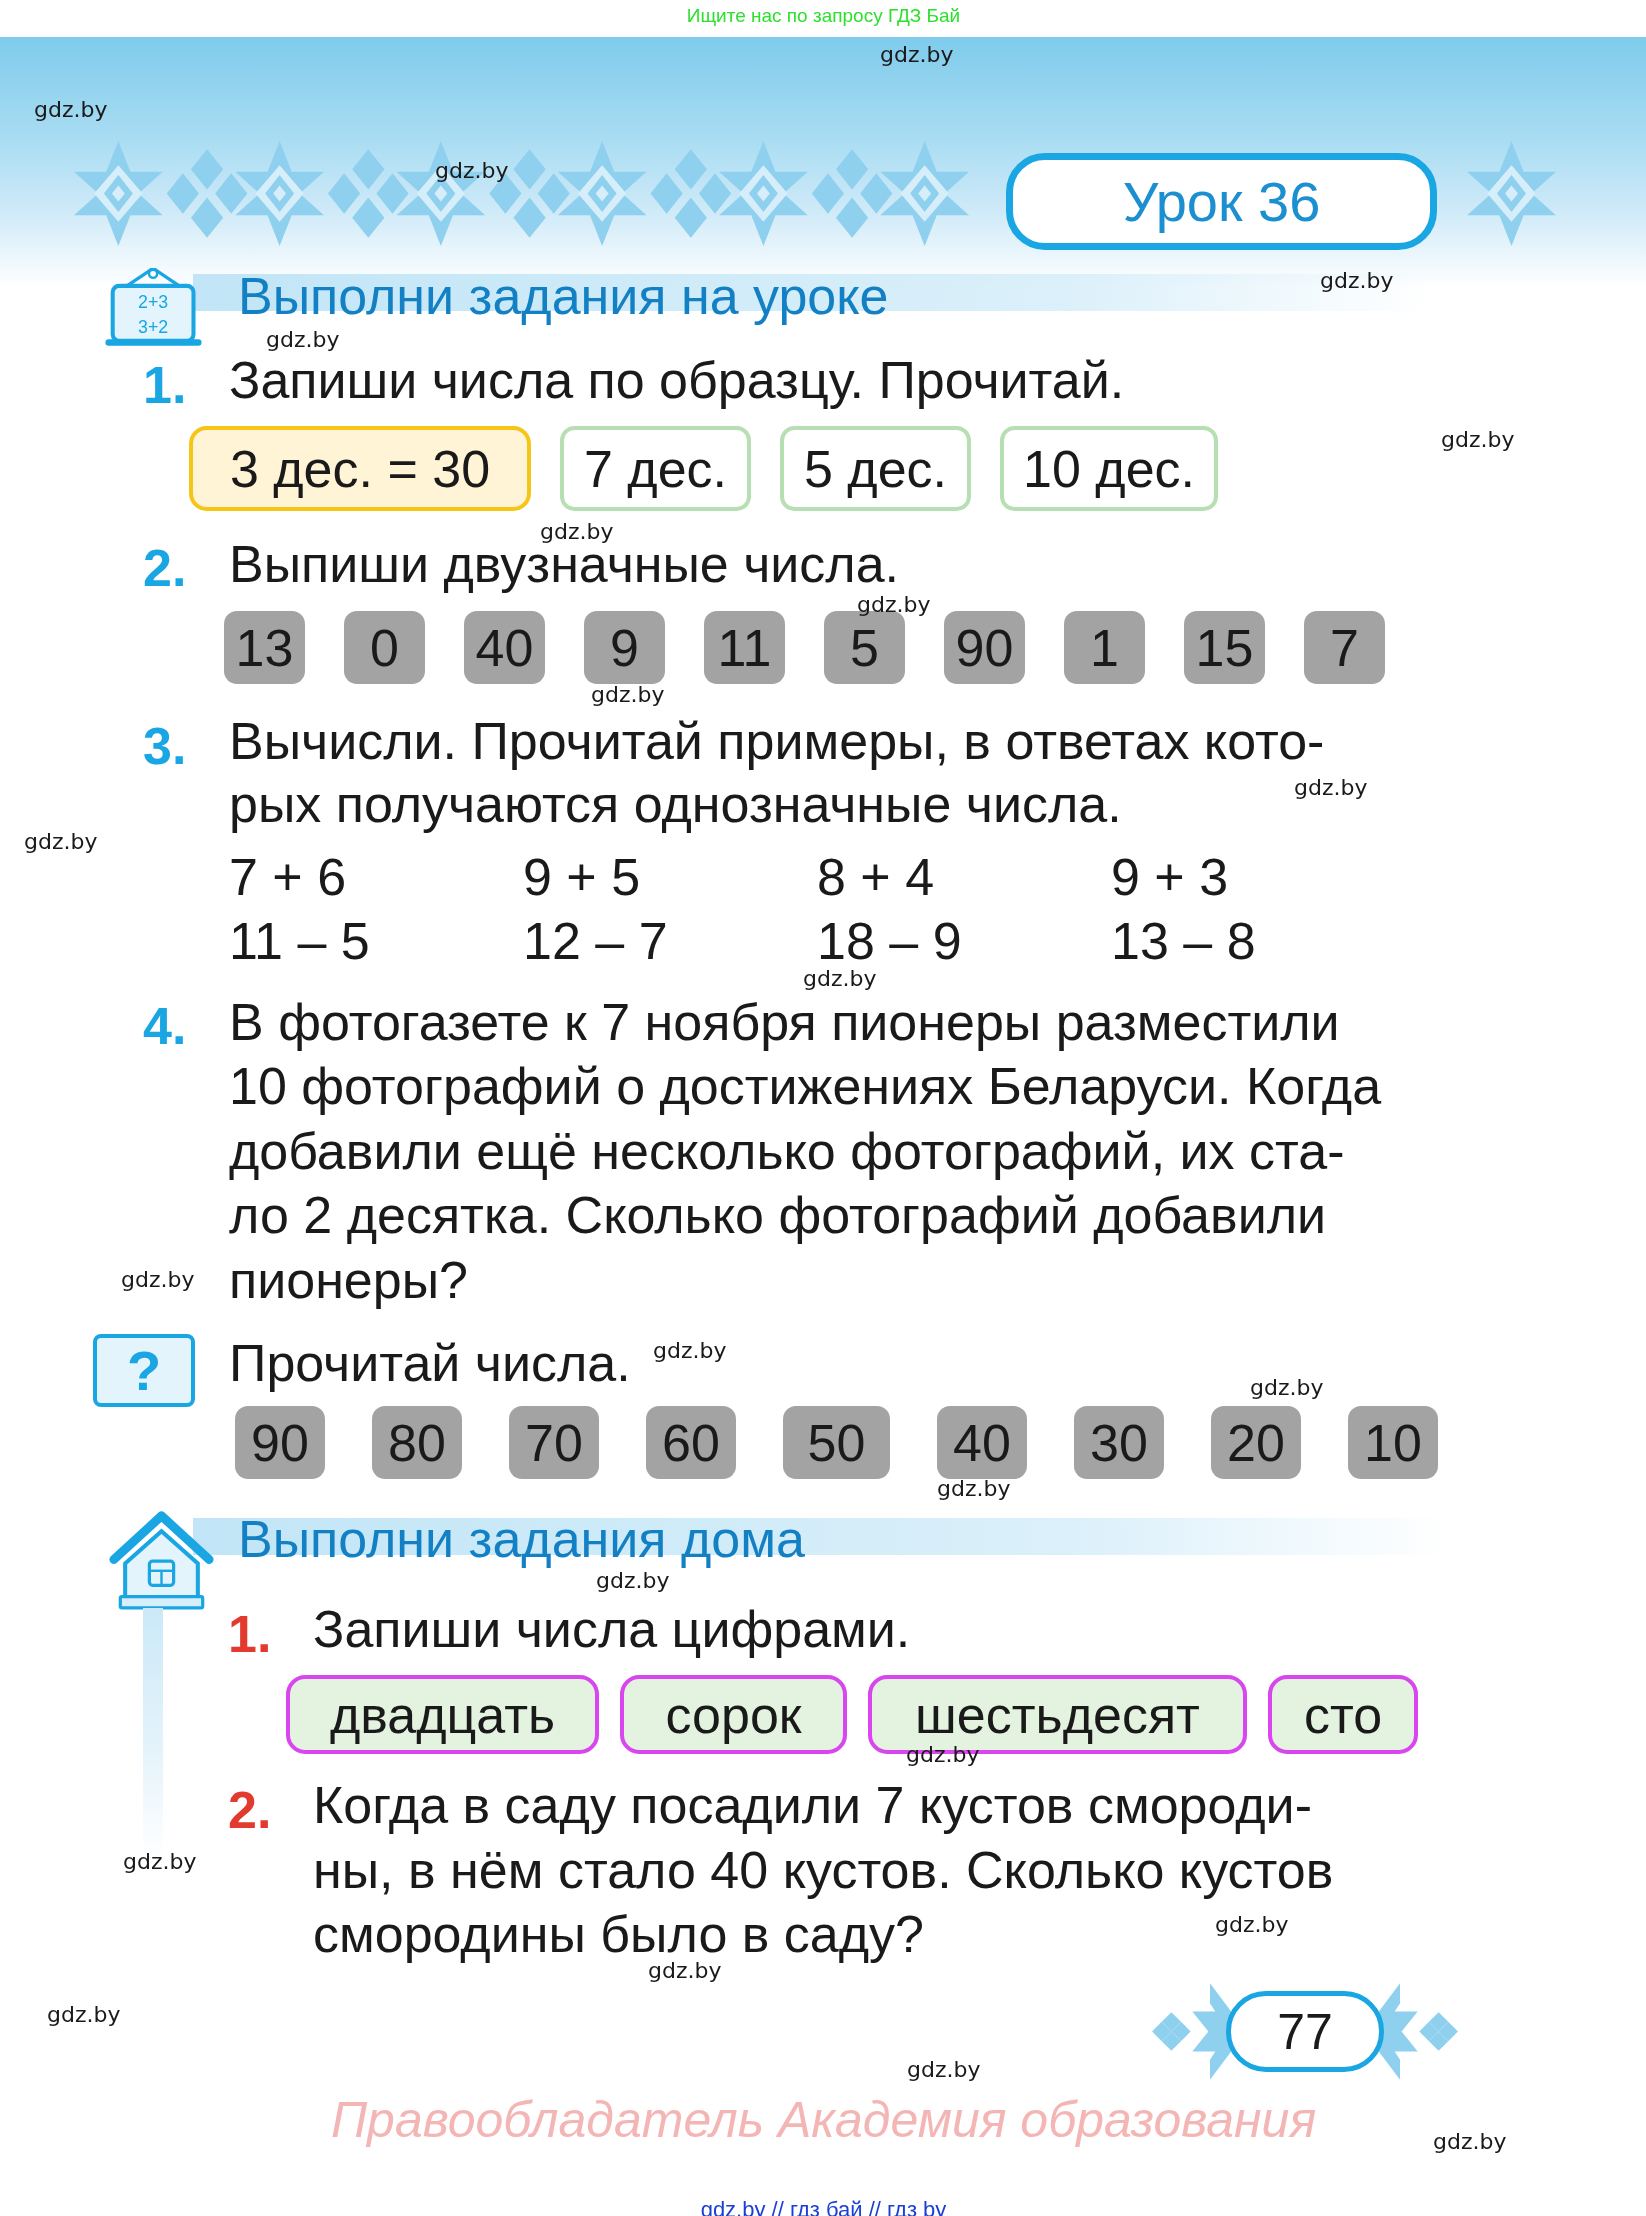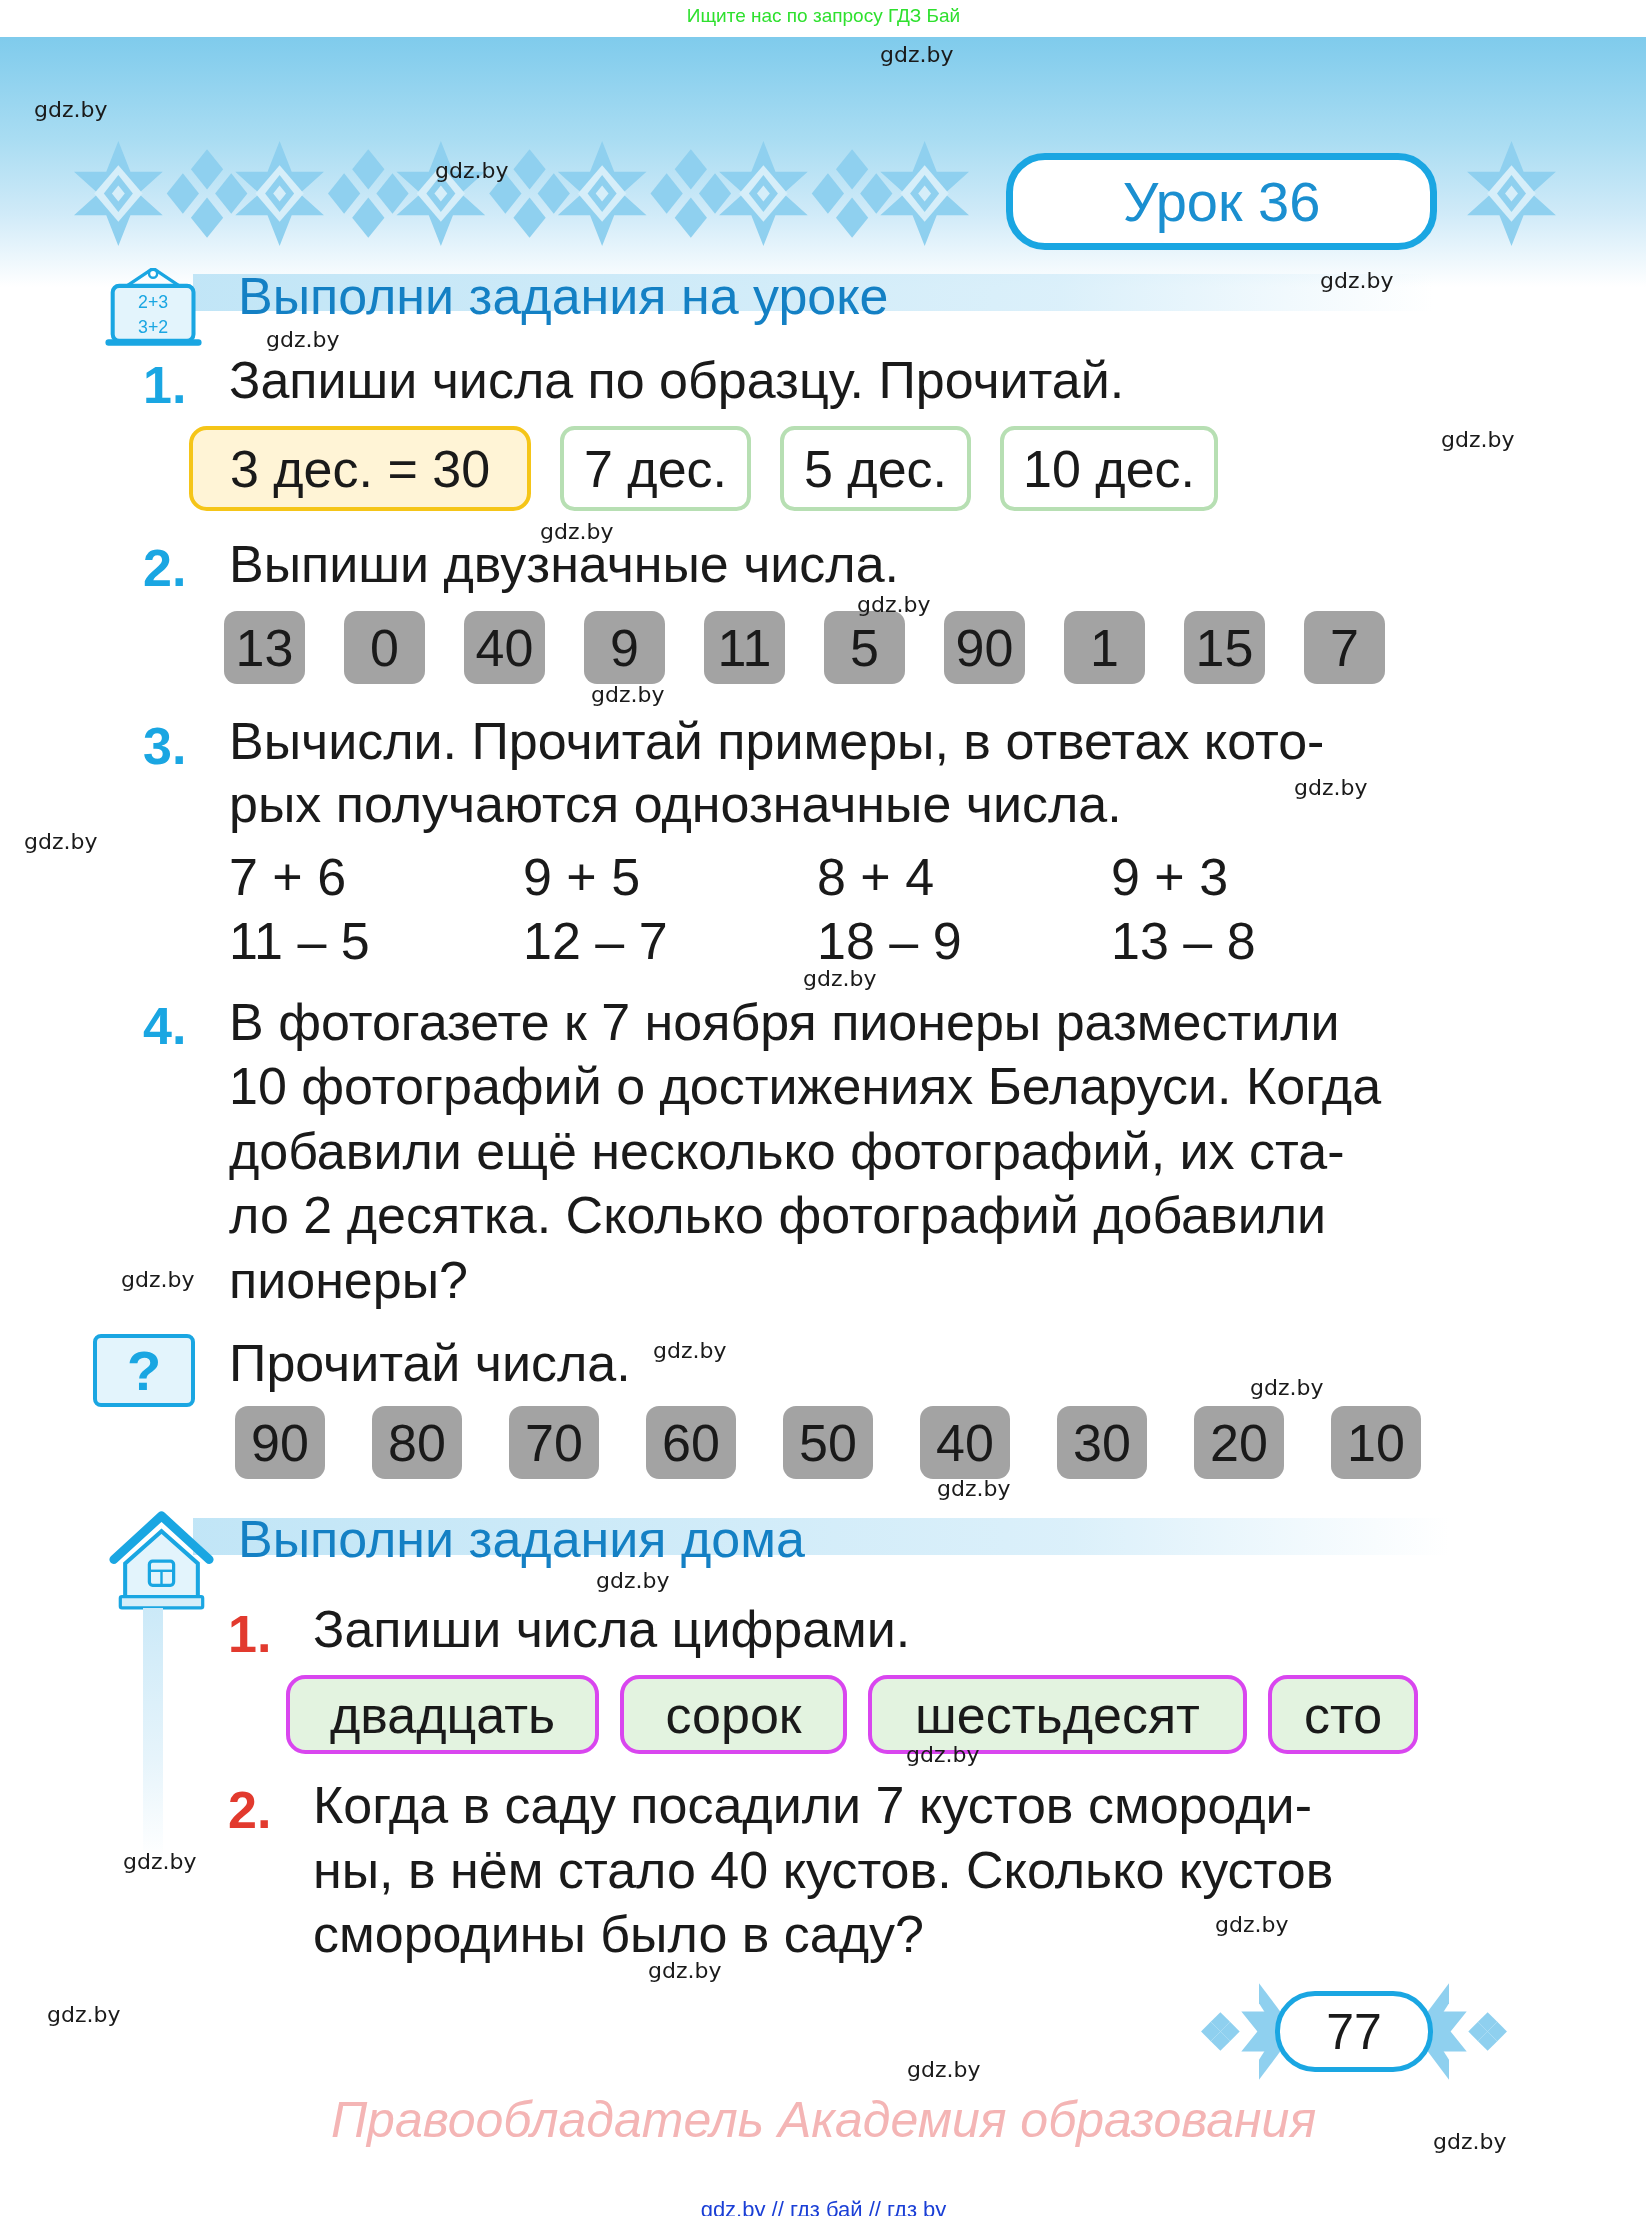--- a/index.html
+++ b/index.html
@@ -43,21 +43,21 @@
   .chip { display: flex; align-items: center; justify-content: center; font-size: 52px; color: #1a1a1a; }
 
   .chip.sample { height: 85px; border: 4.8px solid #f5c518; background: #fff4d6; border-radius: 17.7px; padding: 0 17.7px; }
   .chip.outline { height: 85px; border: 4.8px solid #b7dfb3; background: #fff; border-radius: 14.5px; padding: 0 11.3px; }
   .chip.fill { height: 73px; background: #a3a3a3; border-radius: 13px; }
   .chip.fill-word { height: 79px; border: 4px solid #d946ef; background: #e3f3e0; border-radius: 19.3px; padding: 0 24px; }
 
   .expr-grid { position: absolute; display: grid; grid-template-columns: 294px 294px 294px 294px; row-gap: 0; }
   .expr { font-size: 52px; line-height: 64px; white-space: nowrap; }
 
-  .page-num-wrap { position: absolute; left: 1193px; top: 1979px; width: 322px; height: 105px; }
+  .page-num-wrap { position: absolute; left: 1144px; top: 1979px; width: 322px; height: 105px; }
   .page-num { position: absolute; left: 82px; top: 12px; width: 158px; height: 81px;
     border: 5.6px solid #1aa6e2; border-radius: 40px; background: #fff;
     display: flex; align-items: center; justify-content: center; }
   .page-num span { font-size: 50px; color: #1a1a1a; }
 
   .copyright { position: absolute; left: 0; width: 1647px; top: 2091px; text-align: center;
     font-size: 50px; font-style: italic; color: #f4b5b5; }
 
   .footer-links { position: absolute; left: 0; width: 1647px; top: 2181px; text-align: center;
     font-size: 22px; color: #1a3fd6; margin-top: 16px; }
@@ -176,21 +176,21 @@
 
 <div class="q-icon">
   <span>?</span>
 </div>
 <div class="task-text" style="left:229px; top:1331px;">Прочитай числа.</div>
 <div class="chip-row" style="left:235px; top:1406px; gap:47px;">
   <div class="chip fill" style="width:90px; height:73px;">90</div>
   <div class="chip fill" style="width:90px; height:73px;">80</div>
   <div class="chip fill" style="width:90px; height:73px;">70</div>
   <div class="chip fill" style="width:90px; height:73px;">60</div>
-  <div class="chip fill" style="width:90px; height:73px;">50</div>
+  <div class="chip fill" style="width:107px; height:73px;">50</div>
   <div class="chip fill" style="width:90px; height:73px;">40</div>
   <div class="chip fill" style="width:90px; height:73px;">30</div>
   <div class="chip fill" style="width:90px; height:73px;">20</div>
   <div class="chip fill" style="width:90px; height:73px;">10</div>
 </div>
 
 <div class="section-band" style="left:193px; top:1518px; width:1257px;"></div>
 <div class="house-icon">
   <svg width="105" height="101" viewBox="0 0 130 125">
     <polygon points="20,65 65,25 110,65 110,110 20,110" fill="#e3f4fc" stroke="#1aa6e2" stroke-width="5"></polygon>

